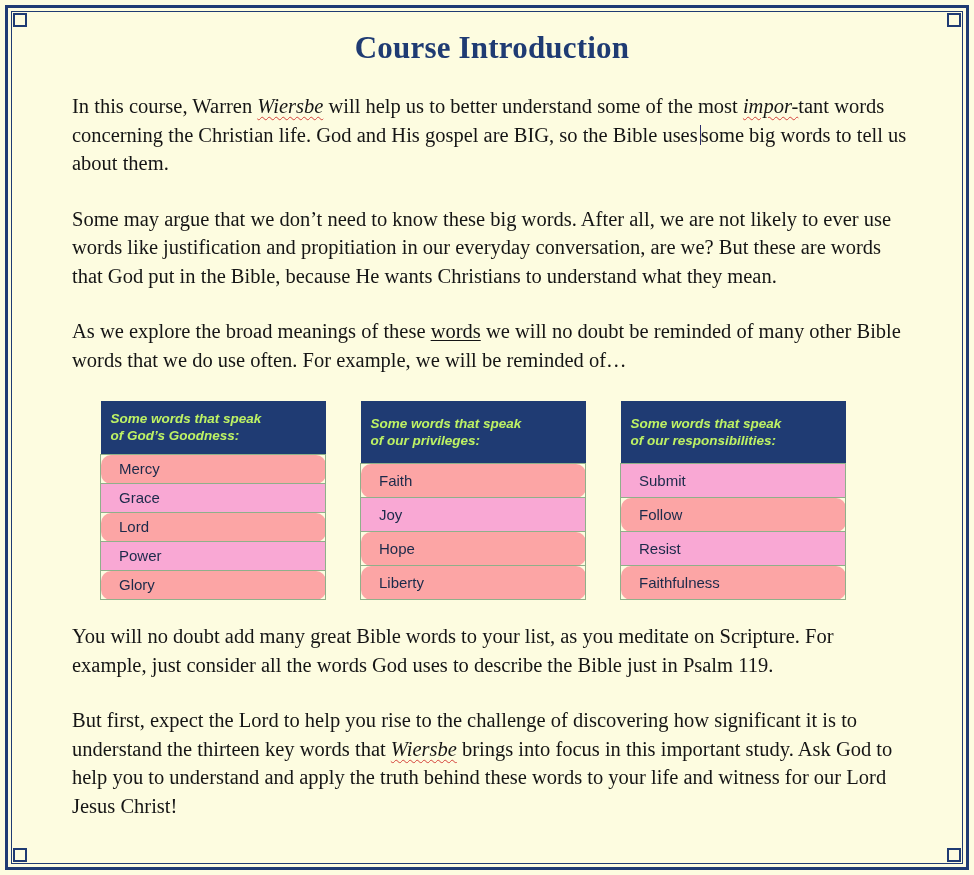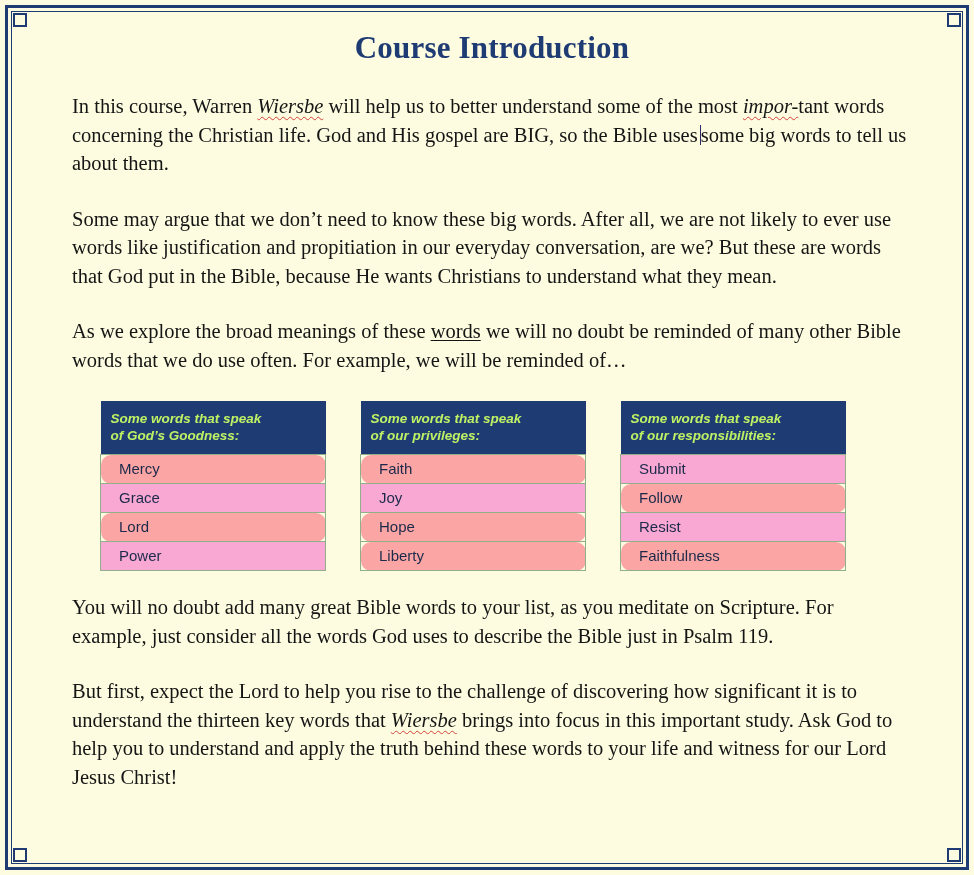--- a/index.html
+++ b/index.html
@@ -181,20 +181,23 @@
             </tr>
         <tr class="cream">
               <td class="cell">Grace</td>
             </tr>
         <tr class="green">
               <td class="cell">Lord</td>
             </tr>
         <tr class="cream">
               <td class="cell">Power</td>
             </tr>
+        <tr class="green">
+              <td class="cell">Glory</td>
+            </tr>
       </tbody>
         </table>
 
       <table class="wtable">
         <tbody>
             <tr>
           <td class="hdr">
             <span>Some words that speak</span><br>
             <span>of our privileges:</span>
           </td>

